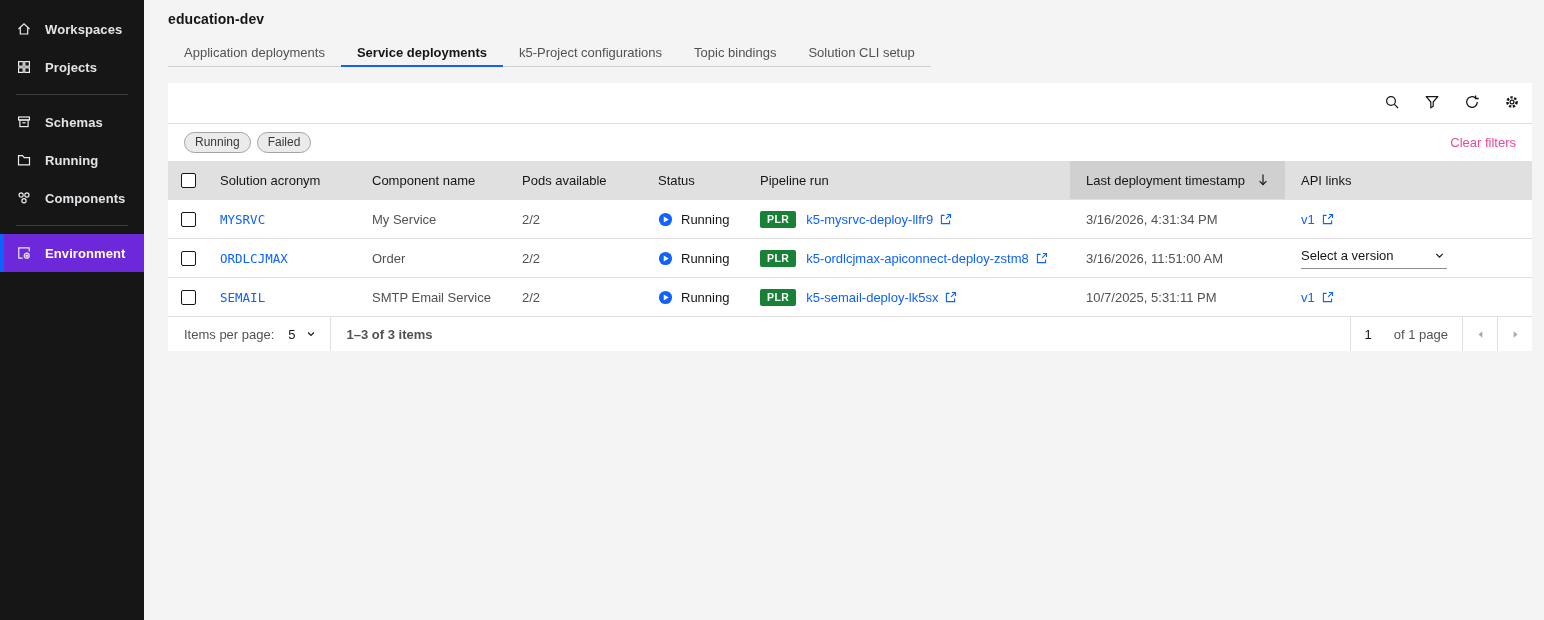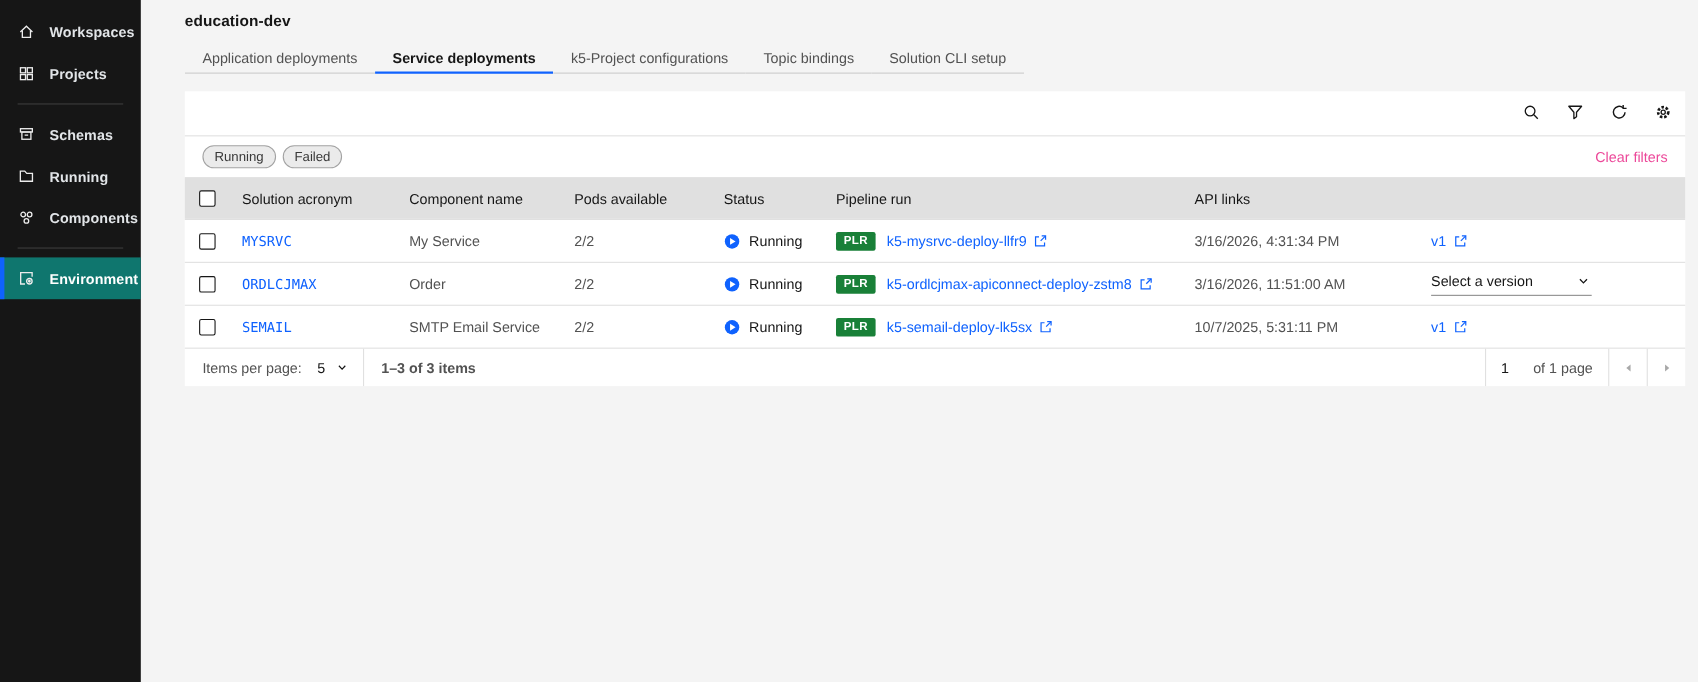--- a/index.html
+++ b/index.html
@@ -5,31 +5,31 @@
   * { margin:0; padding:0; box-sizing:border-box; }
   html,body { width:1544px; height:620px; overflow:hidden; }
   body {
     font-family:"Liberation Sans","DejaVu Sans",sans-serif;
     background:#f4f4f4; color:#161616; font-size:13px;
     position:relative;
   }
 
   
   .sidebar {
-    position:absolute; left:0; top:0; width:128px; height:620px;
+    position:absolute; left:0; top:0; width:144px; height:620px;
     background:#161616; padding-top:10px;
   }
   .nav-item {
     display:flex; align-items:center; height:38px; padding-left:16px;
     color:#e2e5e8; cursor:pointer;
   }
   .nav-item .nv-icon { width:16px; height:16px; margin-right:13px; flex:0 0 16px; color:#ececec; }
   .nav-item .nv-label { font-size:13px; font-weight:bold; letter-spacing:.1px; }
   .nav-item.selected {
-    background:#0f766e; border-left:4px solid #0f62fe; padding-left:12px; color:#ffffff;
+    background:#6d28d9; border-left:4px solid #0f62fe; padding-left:12px; color:#ffffff;
   }
   .nav-divider { border-top:1px solid #3c3c3c; margin:8px 16px; }
 
   
   .main { position:absolute; left:152px; top:0; width:1392px; height:620px; }
   .page-title { padding:11px 0 0 16px; font-size:14px; font-weight:bold; color:#161616; letter-spacing:.1px; }
 
   .tabs { display:flex; margin-top:13px; padding-left:16px; }
   .tab {
     padding:5px 16px 7px 16px; font-size:13px; color:#525252; cursor:pointer;
@@ -239,20 +239,29 @@
 
     <div class="thead">
       <div class="th c0">
         <span class="checkbox"></span>
       </div>
       <div class="th c1">Solution acronym</div>
       <div class="th c2">Component name</div>
       <div class="th c3">Pods available</div>
       <div class="th c4">Status</div>
       <div class="th c5">Pipeline run</div>
+      <div class="th c6 sorted">
+        <span>Last deployment timestamp</span>
+        <span class="sort-arrow">
+          <svg viewBox="0 0 16 16" fill="none" stroke="#161616" stroke-width="1.2">
+              <line x1="8" y1="2.5" x2="8" y2="12.5"></line>
+              <polyline points="4.6 9.2 8 12.7 11.4 9.2"></polyline>
+            </svg>
+        </span>
+      </div>
       <div class="th c7">API links</div>
     </div>
 
     <div class="tr">
       <div class="td c0">
         <span class="checkbox"></span>
       </div>
       <div class="td c1">
         <a class="link acronym">MYSRVC</a>
       </div>

